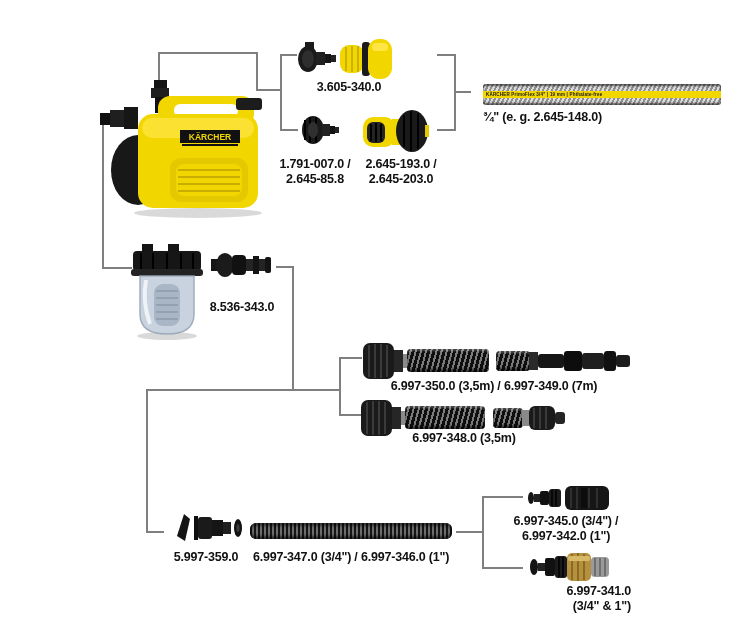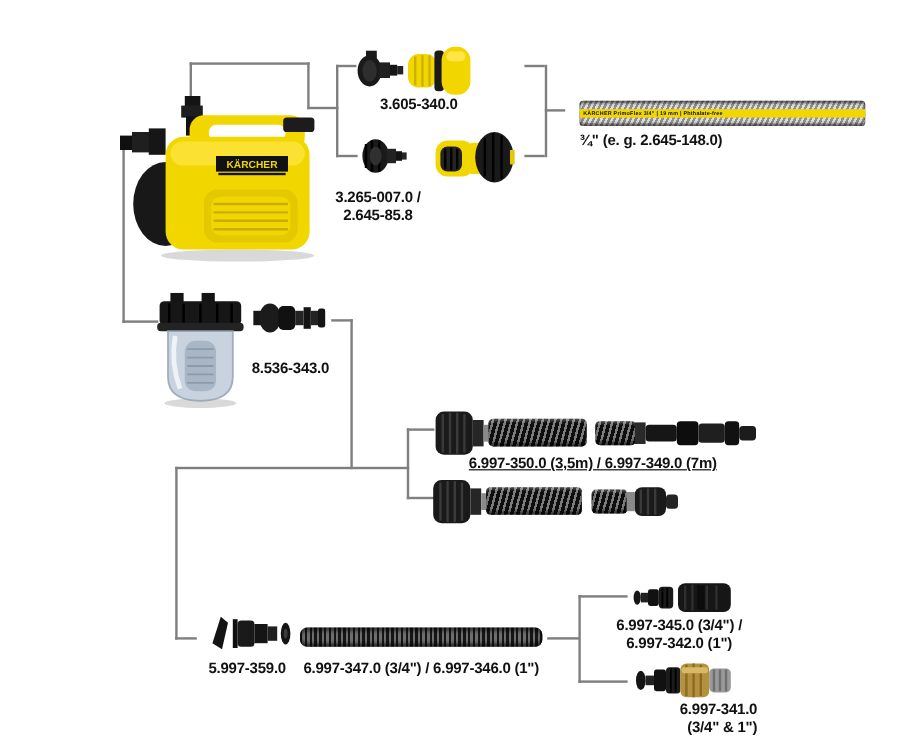--- a/index.html
+++ b/index.html
@@ -148,22 +148,26 @@
     <rect x="30" y="12" width="10" height="26" fill="#f2d600"></rect>
     <ellipse cx="50" cy="24" rx="16" ry="21" fill="#1a1a1a"></ellipse>
     <g stroke="#000000" stroke-width="2">
         <line x1="42" y1="8" x2="42" y2="40"></line>
         <line x1="49" y1="4" x2="49" y2="44"></line>
         <line x1="56" y1="6" x2="56" y2="42"></line>
       </g>
     <rect x="63" y="18" width="4" height="12" fill="#e4c800"></rect>
   </svg>
   <div class="lbl" style="left:273px;top:157px;width:84px;">
-    <div>3.265-007.0 /</div>
+    <div>1.791-007.0 /</div>
     <div>2.645-85.8</div>
+  </div>
+  <div class="lbl" style="left:357px;top:157px;width:88px;">
+    <div>2.645-193.0 /</div>
+    <div>2.645-203.0</div>
   </div>
 
   <div class="garden-hose">
     <div class="band">KÄRCHER PrimoFlex 3/4" | 19 mm | Phthalate-free</div>
   </div>
   <div class="lbl left" style="left:483px;top:110px;width:210px;">¾" (e. g. 2.645-148.0)</div>
 
   <svg style="left:128px;top:244px;" width="78" height="96" viewBox="0 0 78 96">
     <ellipse cx="39" cy="92" rx="30" ry="4" fill="rgba(0,0,0,0.15)"></ellipse>
     <rect x="14" y="0" width="11" height="9" fill="#141414"></rect>
@@ -213,21 +217,21 @@
   <div class="spiral" style="left:407px;top:349px;width:82px;height:23px;"></div>
   <div class="spiral" style="left:496px;top:351px;width:34px;height:20px;"></div>
   <svg style="left:529px;top:347px;" width="102" height="28" viewBox="0 0 102 28">
     <rect x="0" y="5" width="9" height="18" fill="#2a2a2a"></rect>
     <rect x="9" y="7" width="26" height="14" rx="3" fill="#161616"></rect>
     <rect x="35" y="4" width="18" height="20" rx="3" fill="#0d0d0d"></rect>
     <rect x="53" y="6" width="22" height="16" rx="3" fill="#1f1f1f"></rect>
     <rect x="75" y="4" width="12" height="20" rx="3" fill="#111111"></rect>
     <rect x="87" y="8" width="14" height="12" rx="3" fill="#1c1c1c"></rect>
   </svg>
-  <div class="lbl" style="left:374px;top:379px;width:240px;text-decoration:underline;">6.997-350.0 (3,5m) / 6.997-349.0 (7m)</div>
+  <div class="lbl" style="left:374px;top:379px;width:240px;">6.997-350.0 (3,5m) / 6.997-349.0 (7m)</div>
 
   <svg style="left:360px;top:398px;" width="46" height="40" viewBox="0 0 46 40">
     <rect x="1" y="2" width="31" height="36" rx="7" fill="#1a1a1a"></rect>
     <g stroke="#3a3a3a" stroke-width="2">
         <line x1="7" y1="4" x2="7" y2="36"></line>
         <line x1="13" y1="3" x2="13" y2="37"></line>
         <line x1="19" y1="3" x2="19" y2="37"></line>
         <line x1="25" y1="4" x2="25" y2="36"></line>
       </g>
     <rect x="32" y="9" width="9" height="22" fill="#262626"></rect>
@@ -238,20 +242,21 @@
   <svg style="left:522px;top:402px;" width="44" height="32" viewBox="0 0 44 32">
     <rect x="0" y="8" width="7" height="16" fill="#8a8a8a"></rect>
     <rect x="7" y="4" width="26" height="24" rx="6" fill="#1a1a1a"></rect>
     <g stroke="#3a3a3a" stroke-width="2">
         <line x1="12" y1="6" x2="12" y2="26"></line>
         <line x1="18" y1="5" x2="18" y2="27"></line>
         <line x1="24" y1="5" x2="24" y2="27"></line>
       </g>
     <rect x="33" y="10" width="10" height="12" rx="3" fill="#242424"></rect>
   </svg>
+  <div class="lbl" style="left:394px;top:431px;width:140px;">6.997-348.0 (3,5m)</div>
 
   <svg style="left:172px;top:510px;" width="72" height="38" viewBox="0 0 72 38">
     <polygon points="12,4 18,9 13,31 5,26" fill="#141414"></polygon>
     <rect x="22" y="6" width="4" height="24" fill="#0f0f0f"></rect>
     <rect x="26" y="7" width="14" height="22" rx="3" fill="#1a1a1a"></rect>
     <rect x="40" y="10" width="11" height="16" fill="#151515"></rect>
     <rect x="51" y="12" width="8" height="12" fill="#202020"></rect>
     <ellipse cx="66" cy="18" rx="4" ry="9" fill="#141414"></ellipse>
     <ellipse cx="66" cy="18" rx="1.6" ry="4" fill="#3c3c3c"></ellipse>
   </svg>

